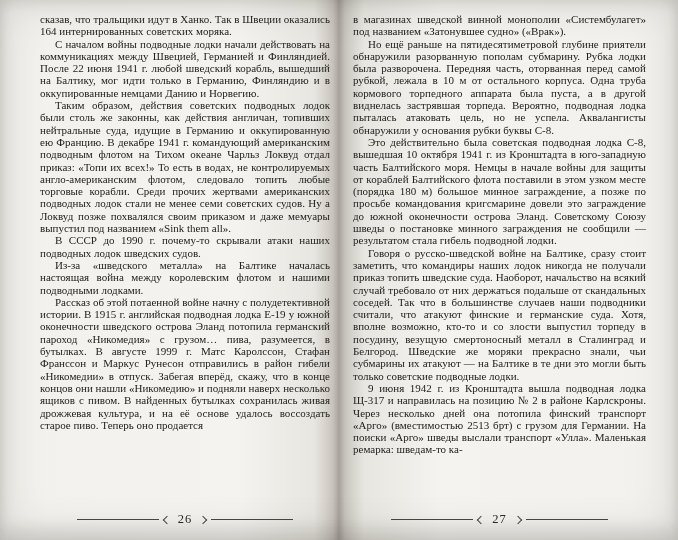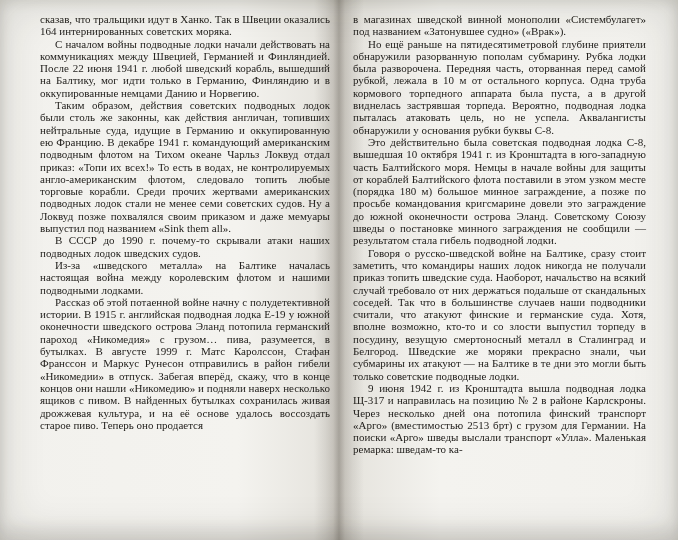--- a/index.html
+++ b/index.html
@@ -89,28 +89,42 @@
 
   <div class="page left">
     <div class="page-text">
         <p class="para">сказав, что тральщики идут в Ханко. Так в Швеции оказались 164 интернированных советских моряка.</p>
         <p class="para indent">С началом войны подводные лодки начали действовать на коммуникациях между Швецией, Германией и Финляндией. После 22 июня 1941 г. любой шведский корабль, вышедший на Балтику, мог идти только в Германию, Финляндию и в оккупированные немцами Данию и Норвегию.</p>
         <p class="para indent">Таким образом, действия советских подводных лодок были столь же законны, как действия англичан, топивших нейтральные суда, идущие в Германию и оккупированную ею Францию. В декабре 1941 г. командующий американским подводным флотом на Тихом океане Чарльз Локвуд отдал приказ: «Топи их всех!» То есть в водах, не контролируемых англо-американским флотом, следовало топить любые торговые корабли. Среди прочих жертвами американских подводных лодок стали не менее семи советских судов. Ну а Локвуд позже похвалялся своим приказом и даже мемуары выпустил под названием «Sink them all».</p>
         <p class="para indent">В СССР до 1990 г. почему-то скрывали атаки наших подводных лодок шведских судов.</p>
         <p class="para indent">Из-за «шведского металла» на Балтике началась настоящая война между королевским флотом и нашими подводными лодками.</p>
         <p class="para indent">Рассказ об этой потаенной войне начну с полудетективной истории. В 1915 г. английская подводная лодка Е-19 у южной оконечности шведского острова Эланд потопила германский пароход «Никомедия» с грузом… пива, разумеется, в бутылках. В августе 1999 г. Матс Каролссон, Стафан Франссон и Маркус Рунесон отправились в район гибели «Никомедии» в отпуск. Забегая вперёд, скажу, что в конце концов они нашли «Никомедию» и подняли наверх несколько ящиков с пивом. В найденных бутылках сохранилась живая дрожжевая культура, и на её основе удалось воссоздать старое пиво. Теперь оно продается</p>
       </div>
+    <div class="page-footer">
+      <span class="rule"></span>
+      <span class="chev cl"></span>
+      <span class="pnum">26</span>
+      <span class="chev cr"></span>
+      <span class="rule"></span>
+    </div>
   </div>
 
   <div class="page right">
     <div class="page-text">
         <p class="para">в магазинах шведской винной монополии «Систембулагет» под названием «Затонувшее судно» («Врак»).</p>
         <p class="para indent">Но ещё раньше на пятидесятиметровой глубине приятели обнаружили разорванную пополам субмарину. Рубка лодки была разворочена. Передняя часть, оторванная перед самой рубкой, лежала в 10 м от остального корпуса. Одна труба кормового торпедного аппарата была пуста, а в другой виднелась застрявшая торпеда. Вероятно, подводная лодка пыталась атаковать цель, но не успела. Аквалангисты обнаружили у основания рубки буквы С-8.</p>
         <p class="para indent">Это действительно была советская подводная лодка С-8, вышедшая 10 октября 1941 г. из Кронштадта в юго-западную часть Балтийского моря. Немцы в начале войны для защиты от кораблей Балтийского флота поставили в этом узком месте (порядка 180 м) большое минное заграждение, а позже по просьбе командования кригсмарине довели это заграждение до южной оконечности острова Эланд. Советскому Союзу шведы о постановке минного заграждения не сообщили — результатом стала гибель подводной лодки.</p>
         <p class="para indent">Говоря о русско-шведской войне на Балтике, сразу стоит заметить, что командиры наших лодок никогда не получали приказ топить шведские суда. Наоборот, начальство на всякий случай требовало от них держаться подальше от скандальных соседей. Так что в большинстве случаев наши подводники считали, что атакуют финские и германские суда. Хотя, вполне возможно, кто-то и со злости выпустил торпеду в посудину, везущую смертоносный металл в Сталинград и Белгород. Шведские же моряки прекрасно знали, чьи субмарины их атакуют — на Балтике в те дни это могли быть только советские подводные лодки.</p>
         <p class="para indent">9 июня 1942 г. из Кронштадта вышла подводная лодка Щ-317 и направилась на позицию № 2 в районе Карлскроны. Через несколько дней она потопила финский транспорт «Арго» (вместимостью 2513 брт) с грузом для Германии. На поиски «Арго» шведы выслали транспорт «Улла». Маленькая ремарка: шведам-то ка-</p>
       </div>
+    <div class="page-footer">
+      <span class="rule"></span>
+      <span class="chev cl"></span>
+      <span class="pnum">27</span>
+      <span class="chev cr"></span>
+      <span class="rule"></span>
+    </div>
   </div>
 
   <div class="spine"></div>
   <div class="vignette"></div>
 
 </div>
 
 </body></html>

